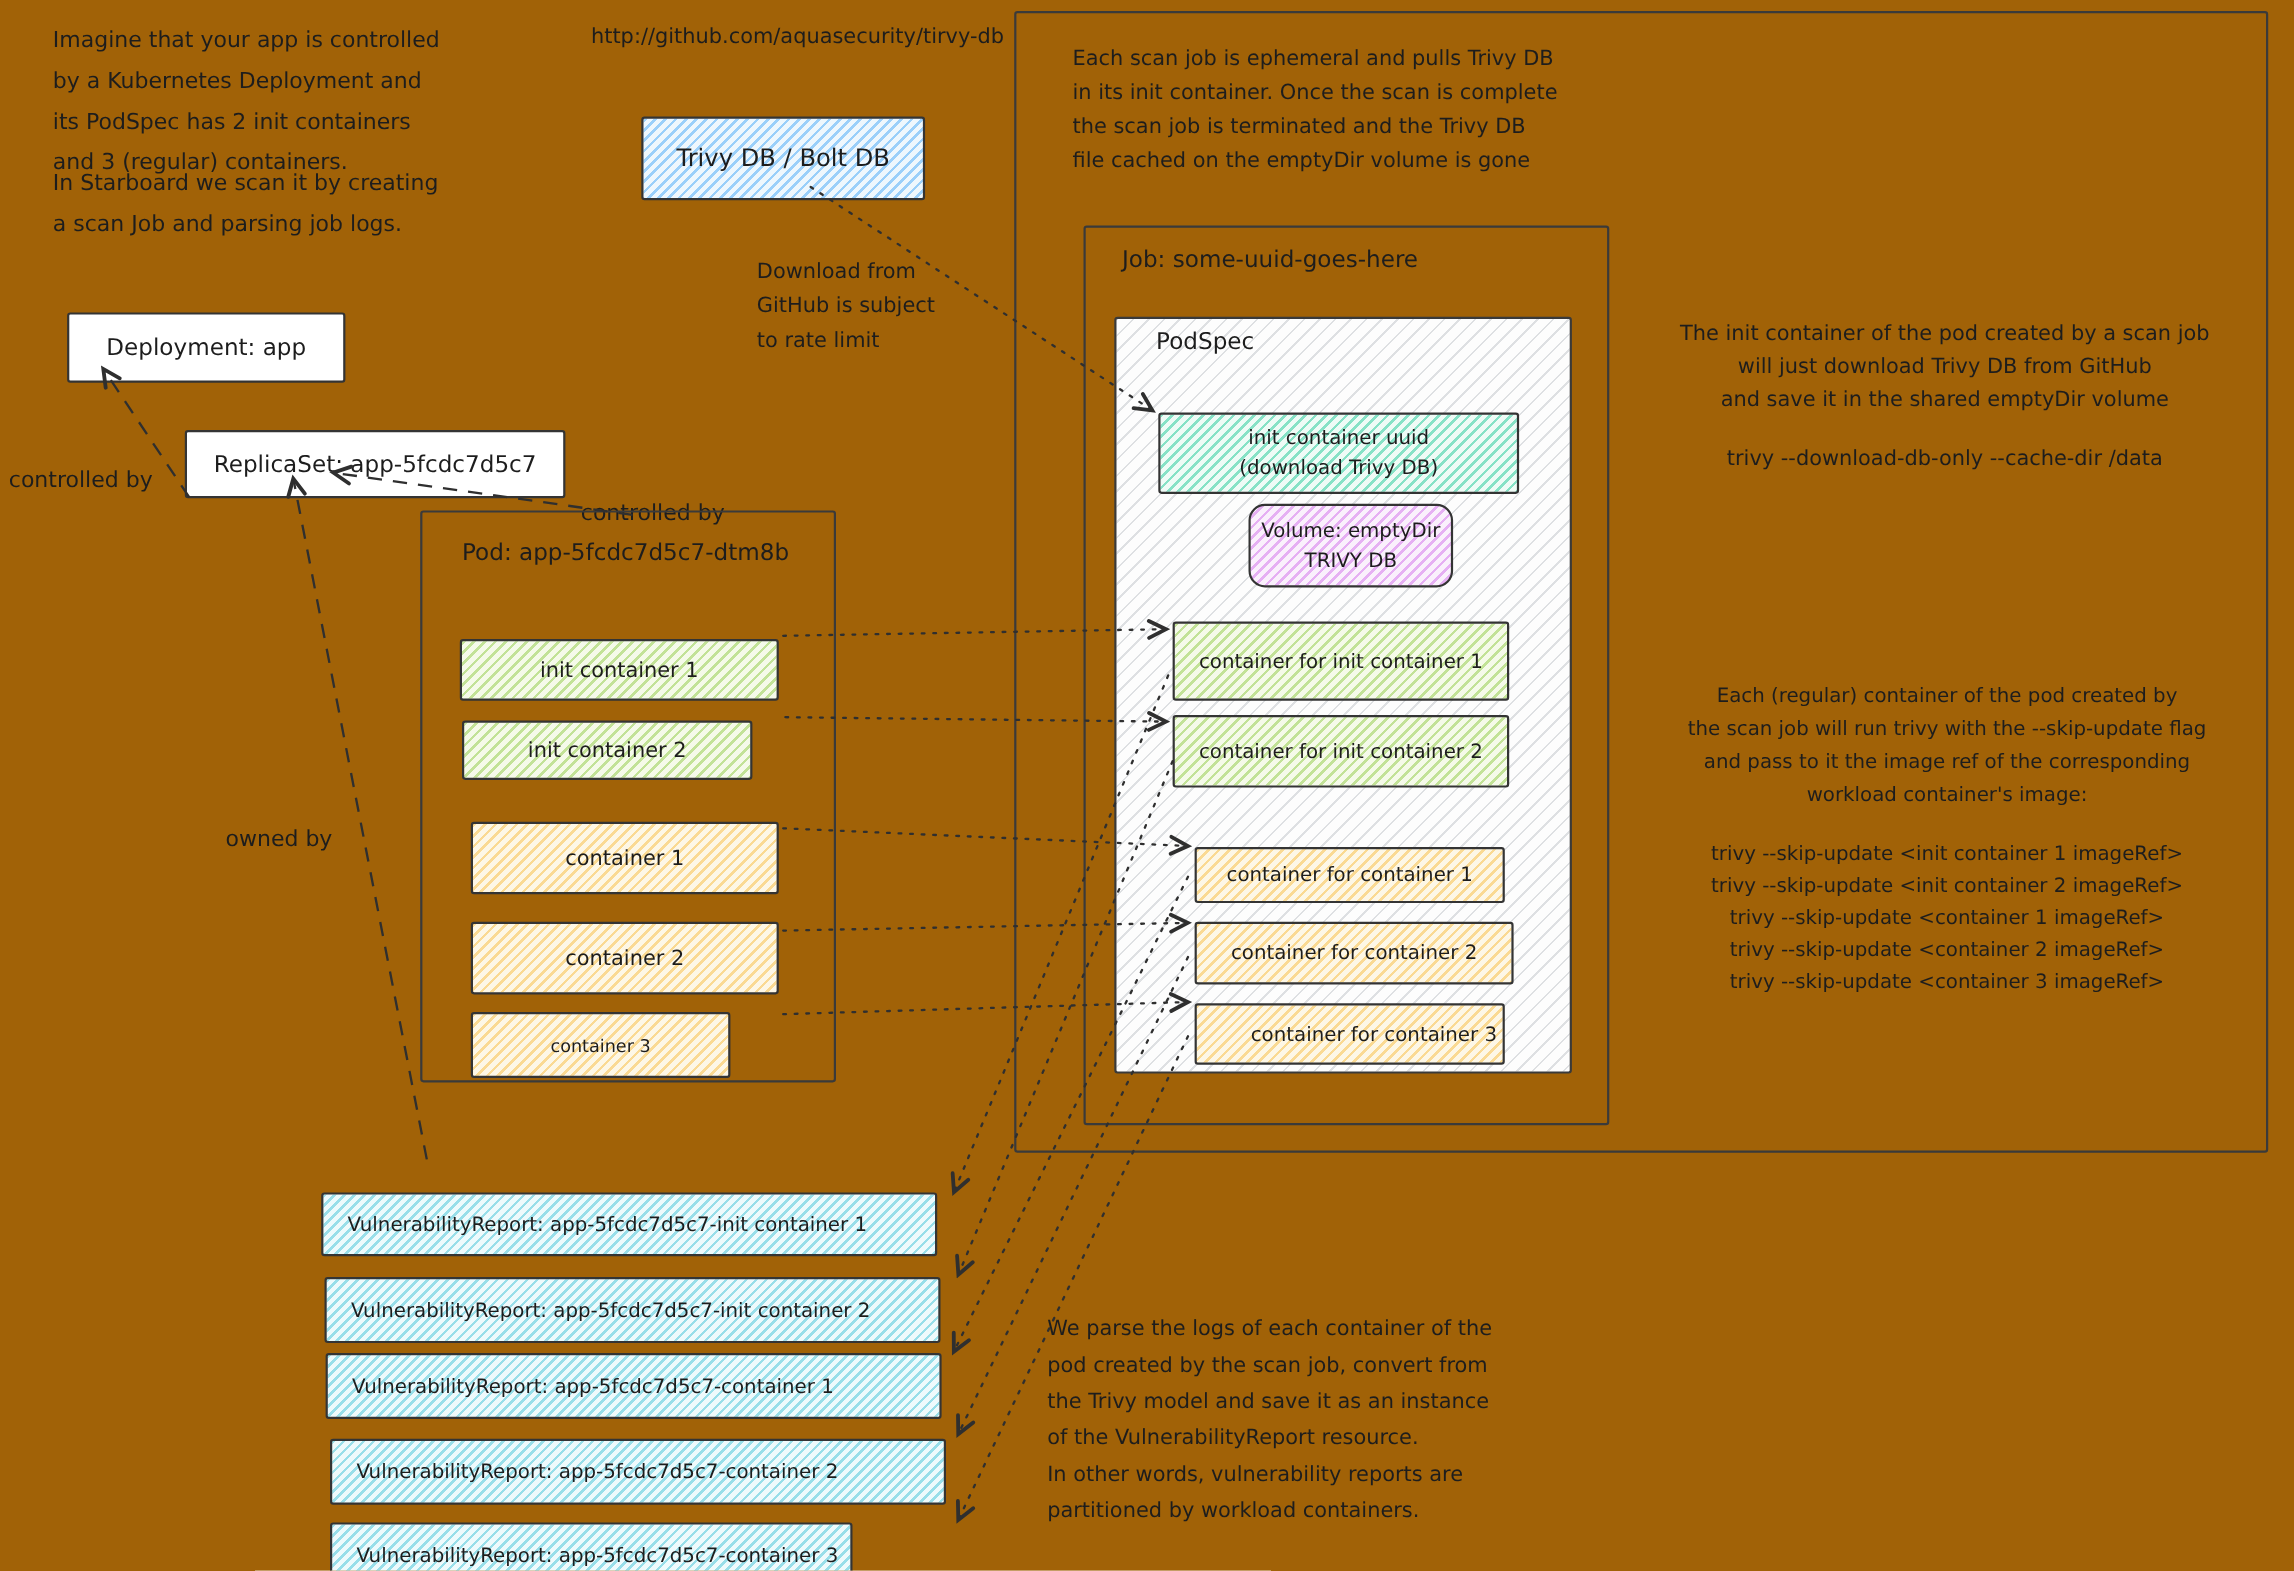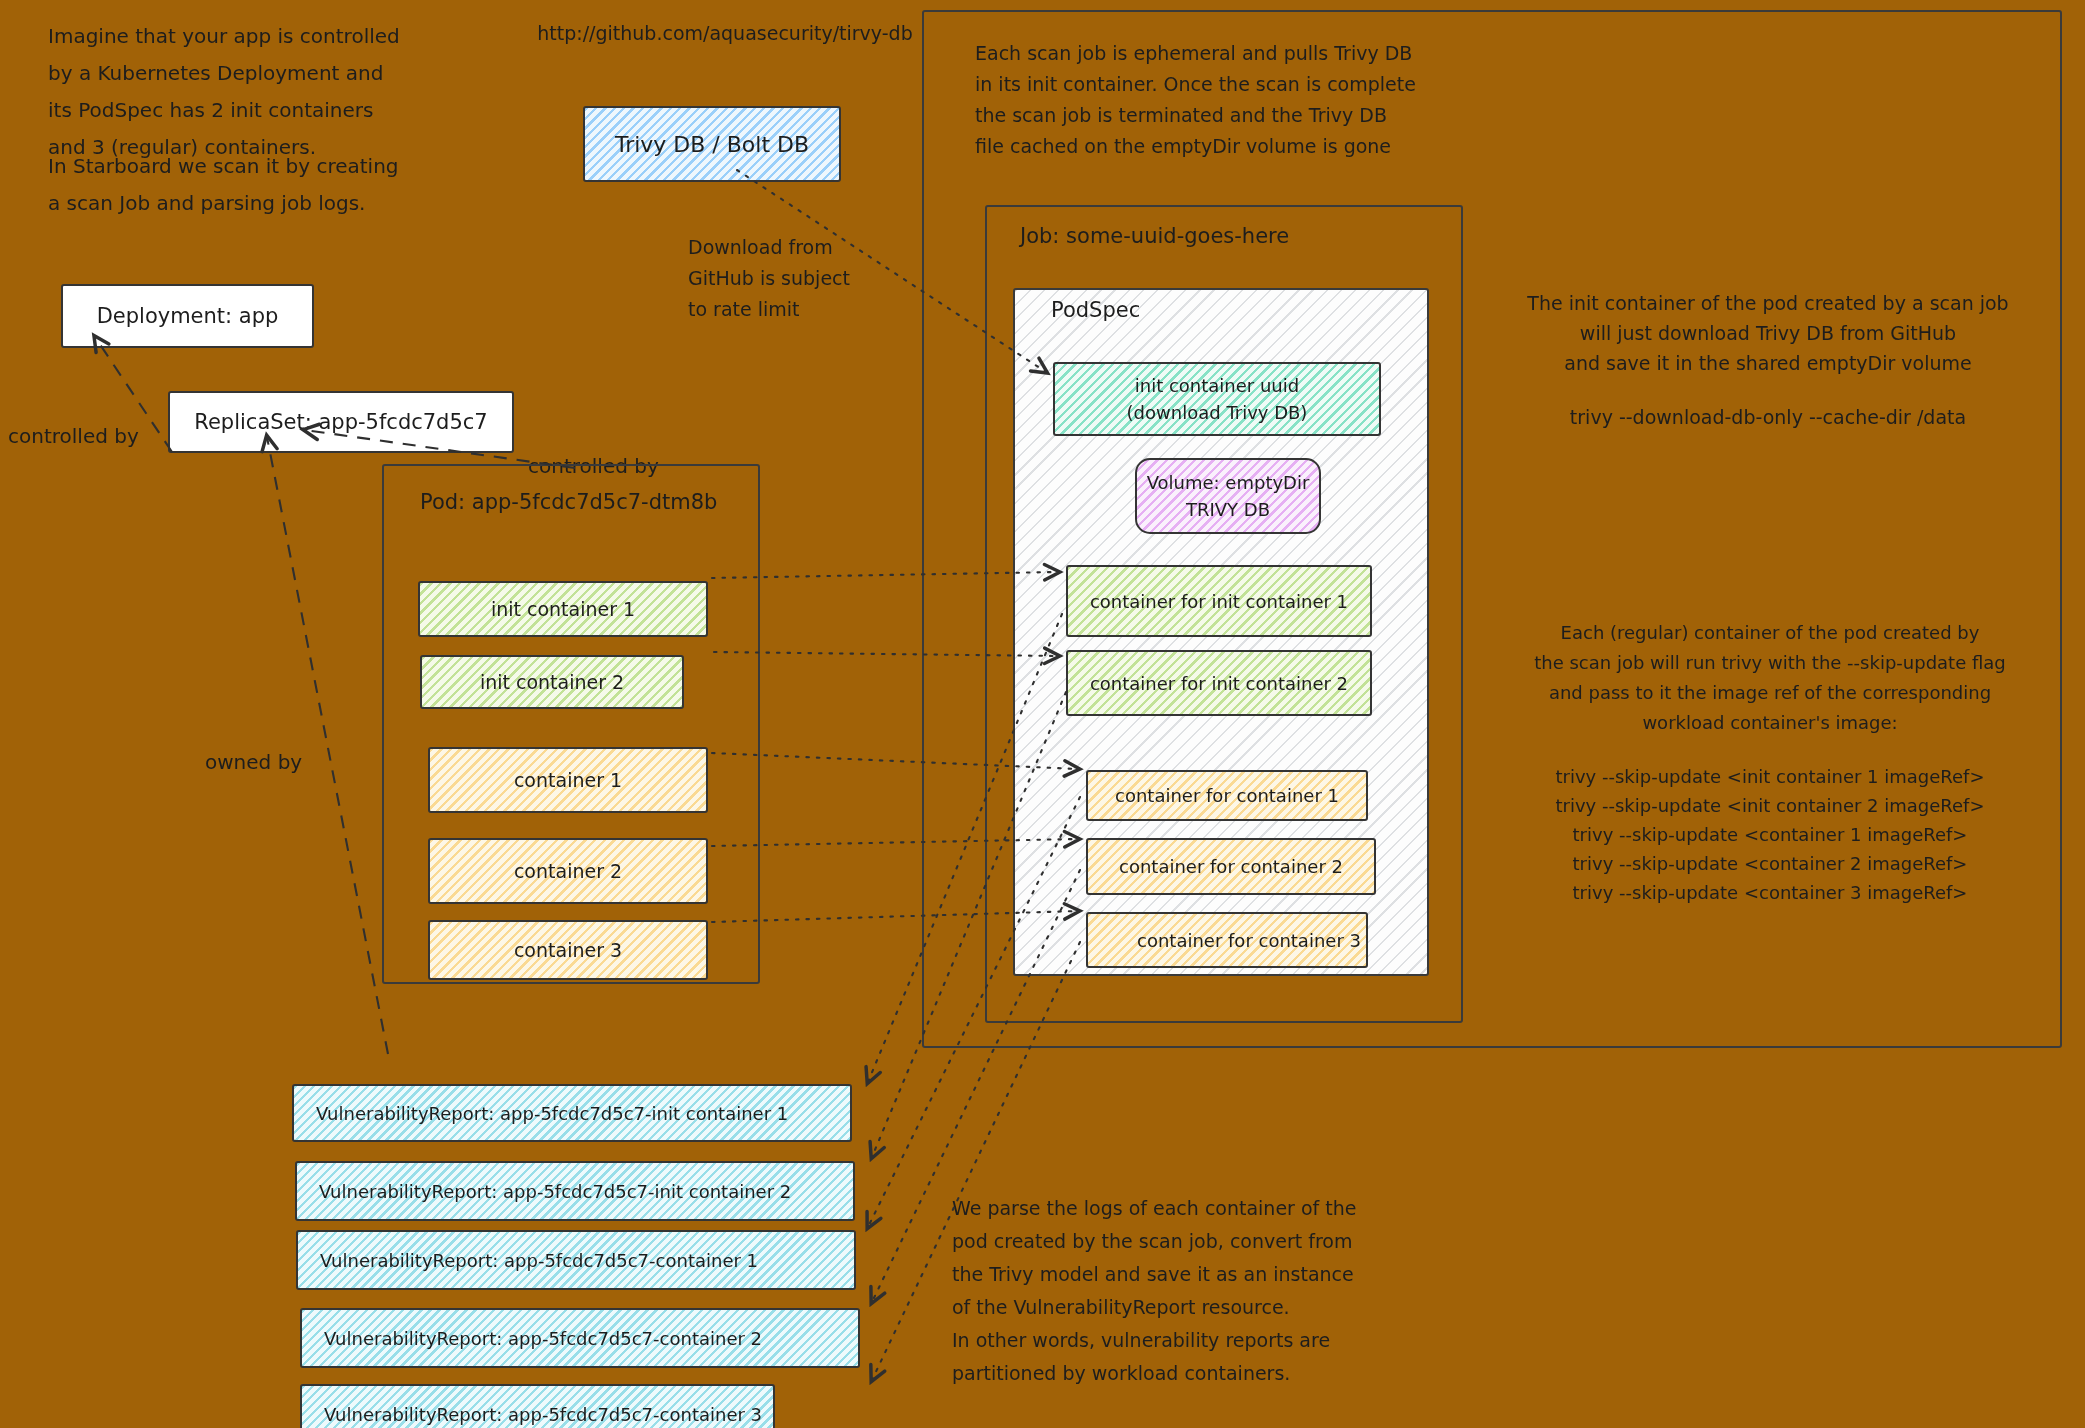--- a/index.html
+++ b/index.html
@@ -52,34 +52,34 @@
   <div class="abs small-label" style="left:8px;top:384px;">controlled by</div>
   <div class="abs small-label" style="left:528px;top:414px;">controlled by</div>
   <div class="abs small-label" style="left:205px;top:710px;">owned by</div>
 
   <div class="frame" style="left:382px;top:464px;width:378px;height:520px;"></div>
   <div class="title" style="left:420px;top:490px;">Pod: app-5fcdc7d5c7-dtm8b</div>
   <div class="box h-green" style="left:418px;top:553px;width:290px;height:56px;font-size:19px;">init container 1</div>
   <div class="box h-green" style="left:420px;top:627px;width:264px;height:54px;font-size:19px;">init container 2</div>
   <div class="box h-orange" style="left:428px;top:719px;width:280px;height:66px;font-size:19px;">container 1</div>
   <div class="box h-orange" style="left:428px;top:810px;width:280px;height:66px;font-size:19px;">container 2</div>
-  <div class="box h-orange" style="left:428px;top:892px;width:280px;height:60px;font-size:19px;">container 3</div>
+  <div class="box h-orange" style="left:428px;top:892px;width:236px;height:60px;font-size:16px;">container 3</div>
 
   <div class="frame" style="left:922px;top:10px;width:1140px;height:1038px;"></div>
   <div class="abs note" style="left:975px;top:38px;width:520px;">Each scan job is ephemeral and pulls Trivy DB
 in its init container. Once the scan is complete
 the scan job is terminated and the Trivy DB
 file cached on the emptyDir volume is gone</div>
 
   <div class="frame" style="left:985px;top:205px;width:478px;height:818px;"></div>
   <div class="title" style="left:1020px;top:224px;">Job: some-uuid-goes-here</div>
 
   <div class="frame h-gray" style="left:1013px;top:288px;width:416px;height:688px;z-index:2;"></div>
   <div class="title" style="left:1051px;top:298px;">PodSpec</div>
-  <div class="box h-teal" style="left:1053px;top:334px;width:328px;height:74px;font-size:18px;line-height:27px;">init container uuid
+  <div class="box h-teal" style="left:1053px;top:347px;width:328px;height:74px;font-size:18px;line-height:27px;">init container uuid
 (download Trivy DB)</div>
   <div class="box h-purple" style="left:1135px;top:430px;width:186px;height:76px;font-size:18px;line-height:27px;">Volume: emptyDir
 TRIVY DB</div>
   <div class="box h-green" style="left:1066px;top:537px;width:306px;height:72px;font-size:18px;">container for init container 1</div>
   <div class="box h-green" style="left:1066px;top:622px;width:306px;height:66px;font-size:18px;">container for init container 2</div>
   <div class="box h-orange" style="left:1086px;top:742px;width:282px;height:51px;font-size:18px;">container for container 1</div>
   <div class="box h-orange" style="left:1086px;top:810px;width:290px;height:57px;font-size:18px;">container for container 2</div>
   <div class="box h-orange" style="left:1086px;top:884px;width:282px;height:56px;font-size:18px;padding-left:44px;">container for container 3</div>
 
   <div class="abs note note-c" style="left:1478px;top:288px;width:580px;line-height:30px;">The init container of the pod created by a scan job

